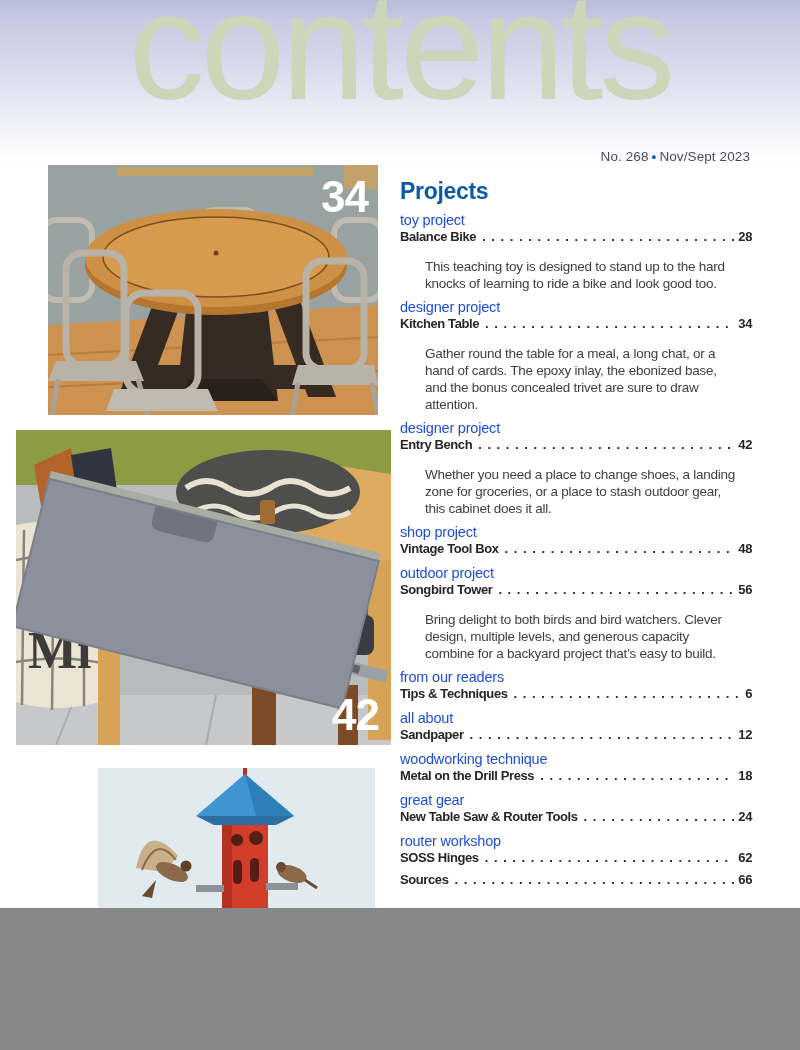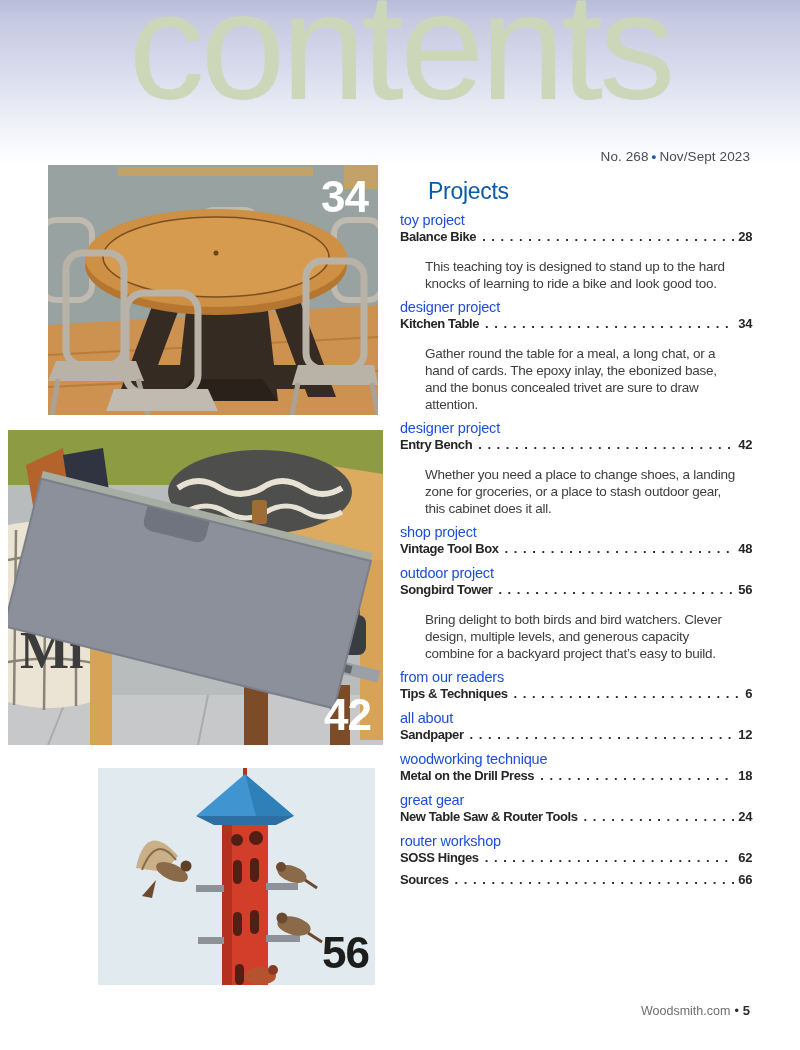--- a/index.html
+++ b/index.html
@@ -1,19 +1,19 @@
 <!DOCTYPE html>
 <html><head>
 <meta charset="utf-8">
 <style>
   * { margin:0; padding:0; box-sizing:border-box; }
   html,body { background:#888; }
   body { font-family:"Liberation Sans", sans-serif; }
   .page {
-    position:relative; width:800px; height:1050px; margin:0 auto;
+    position:relative; width:800px; height:908px; margin:0 auto;
     background:#ffffff; overflow:hidden;
   }
   
   .header {
     position:absolute; left:0; top:0; width:800px; height:165px;
     background:linear-gradient(180deg,#b7bcd9 0%,#c6cae2 12%,#dadded 45%,#f2f3f9 78%,#ffffff 100%);
   }
   .contents-title {
     position:absolute; left:0; top:-30px; width:800px;
     text-align:center; font-size:152px; font-weight:400;
@@ -21,37 +21,37 @@
   }
   .issue-line {
     position:absolute; right:50px; top:149px; font-size:13.5px;
     color:#4b4b55; letter-spacing:0.1px; white-space:nowrap;
   }
   .issue-line .bullet { color:#1560a8; font-weight:700; padding:0 3px; }
   
   .photo { position:absolute; overflow:hidden; }
   .photo svg { display:block; }
   .photo-1 { left:48px; top:165px; width:330px; height:250px; }
-  .photo-2 { left:8px;  top:430px; width:375px; height:315px; }
+  .photo-2 { left:16px;  top:430px; width:375px; height:315px; }
   .photo-3 { left:98px; top:768px; width:277px; height:217px; }
   .overlay-num {
     position:absolute; font-weight:700; font-size:44px; line-height:1;
     color:#ffffff; letter-spacing:-1px;
     font-family:"Liberation Sans", sans-serif;
   }
   .overlay-num.n34 { top:10px; right:10px; }
   .overlay-num.n42 { bottom:8px; right:12px; }
   .overlay-num.n56 { bottom:10px; right:6px; color:#1d1d1b; }
   
   .toc {
     position:absolute; left:400px; top:178px; width:352px;
   }
   .section-heading {
-    font-size:23px; font-weight:400; color:#0b5aa5;
-    letter-spacing:-0.3px; margin-bottom:6px;margin-left:28px;
+    font-size:23px; font-weight:700; color:#0b5aa5;
+    letter-spacing:-0.3px; margin-bottom:6px;
   }
   .section-heading.departments { margin-top:14px; }
   .entry { margin-bottom:5px; }
   .entry .category {
     font-size:14.5px; color:#1d4ed8; letter-spacing:-0.2px;
     margin-top:6px; line-height:1.25;
   }
   .title-row {
     display:flex; align-items:baseline; width:100%;
     font-size:13px; font-weight:700; color:#262626; letter-spacing:-0.4px;

